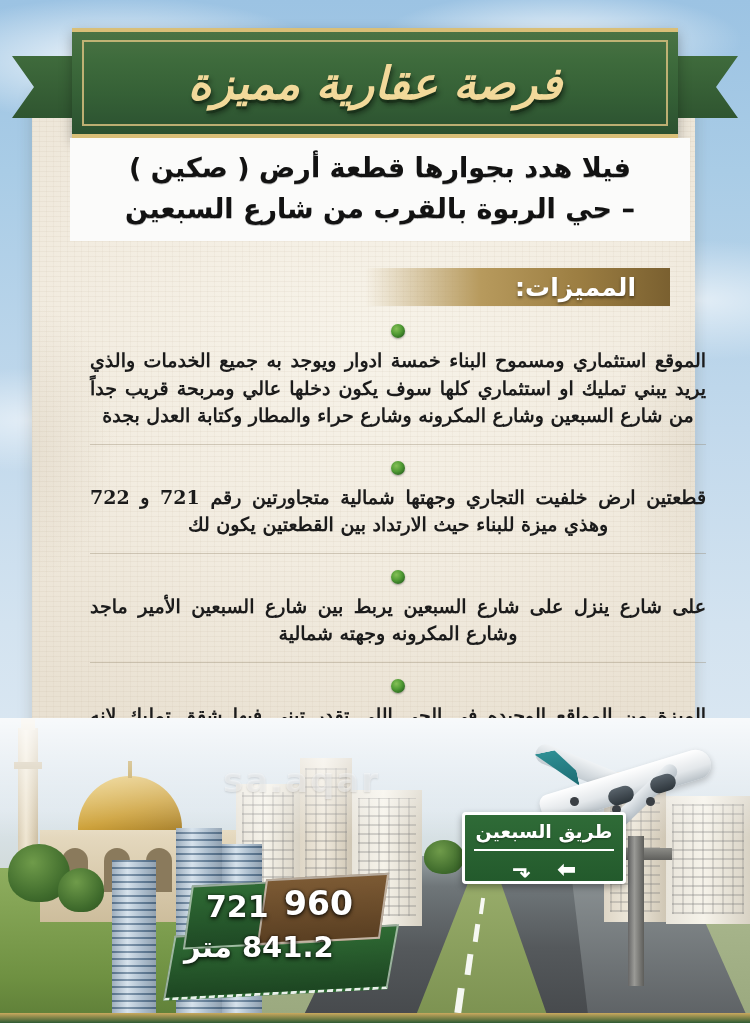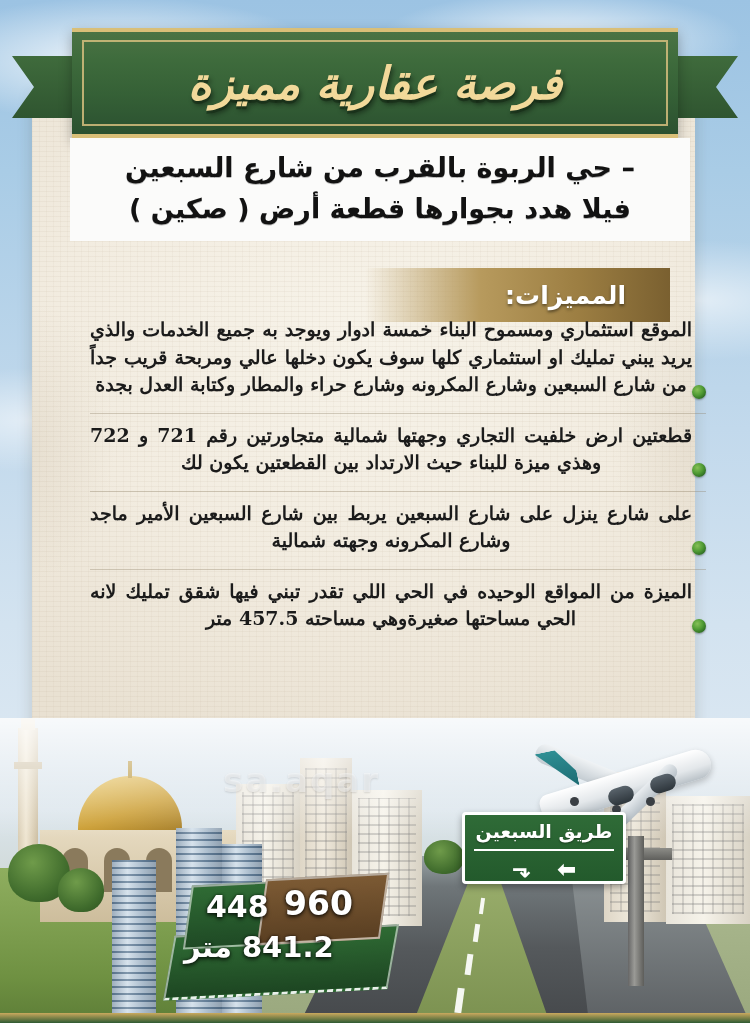--- a/index.html
+++ b/index.html
@@ -71,35 +71,35 @@
   .headline{
     position:absolute;left:70px;top:138px;width:592px;
     background:#fbfbfa;padding:10px 14px 12px;
     text-align:center;color:#121212;font-weight:bold;
     font-size:27px;line-height:1.5;
     text-shadow:0 1px 0 rgba(0,0,0,.25);
   }
 
   
   .feat-bar{
-    position:absolute;right:80px;top:268px;width:305px;height:54px;
+    position:absolute;right:80px;top:268px;width:305px;height:38px;
     background:linear-gradient(to left,#7a6030 0%,#9c7e42 30%,#b79a5d 62%,rgba(196,170,115,0) 100%);
-    display:flex;align-items:center;justify-content:flex-start;padding-right:44px;
+    display:flex;align-items:center;justify-content:flex-start;padding-right:34px;
     box-sizing:border-box;
   }
   .feat-bar span{
     color:#fff;font-size:25px;font-weight:bold;
     text-shadow:0 2px 3px rgba(0,0,0,.45);
   }
 
   
   .features{position:absolute;right:44px;top:316px;width:616px;}
   .feature{
-    display:flex;align-items:flex-end;
-    margin-bottom:8px;padding-bottom:6px;
+    display:flex;align-items:center;gap:9px;
+    margin-bottom:8px;padding-bottom:6px;flex-direction:column;
   }
   .feature + .feature{border-top:1px solid rgba(140,125,100,.35);padding-top:8px;}
   .bullet{
     flex:0 0 auto;width:14px;height:14px;border-radius:50%;margin-top:8px;
     background:radial-gradient(circle at 38% 34%, #86c057 0%, #4f9a33 45%, #2f6d23 75%, #1f4d18 100%);
     box-shadow:0 1px 2px rgba(0,0,0,.35);
   }
   .ftext{
     flex:1 1 auto;text-align:justify;text-align-last:center;
     font-size:19px;line-height:1.45;color:#1b1b1b;font-weight:bold;
@@ -227,22 +227,22 @@
     <div class="tail left"></div>
     <div class="tail right"></div>
     <div class="tab left"></div>
     <div class="tab right"></div>
     <div class="ribbon">
       <div class="ribbon-text">فرصة عقارية مميزة</div>
     </div>
   </div>
 
   <div class="headline">
+    <div>فيلا هدد بجوارها قطعة أرض ( صكين )</div>
     <div>– حي الربوة بالقرب من شارع السبعين</div>
-    <div>فيلا هدد بجوارها قطعة أرض ( صكين )</div>
   </div>
 
   <div class="feat-bar">
     <span>المميزات:</span>
   </div>
 
   <div class="features">
     <div class="feature">
       <div class="bullet"></div>
       <div class="ftext">الموقع استثماري ومسموح البناء خمسة ادوار ويوجد به جميع الخدمات والذي يريد يبني تمليك او استثماري كلها سوف يكون دخلها عالي ومربحة قريب جداً من شارع السبعين وشارع المكرونه وشارع حراء والمطار وكتابة العدل بجدة</div>
@@ -337,19 +337,19 @@
     <div class="sign-rule"></div>
     <div class="arrows">
       <span>⬅</span>
       <span>⬎</span>
     </div>
   </div>
 
   <div class="plot plot-sum"></div>
   <div class="plot plot-721"></div>
   <div class="plot plot-722"></div>
-  <div class="plot-lbl lbl-721">448</div>
+  <div class="plot-lbl lbl-721">721</div>
   <div class="plot-lbl lbl-722">960</div>
   <div class="plot-lbl lbl-sum">841.2 متر</div>
 
   <div class="watermark">sa.aqar</div>
   <div class="bottom-strip"></div>
 </div>
 
 </body></html>

